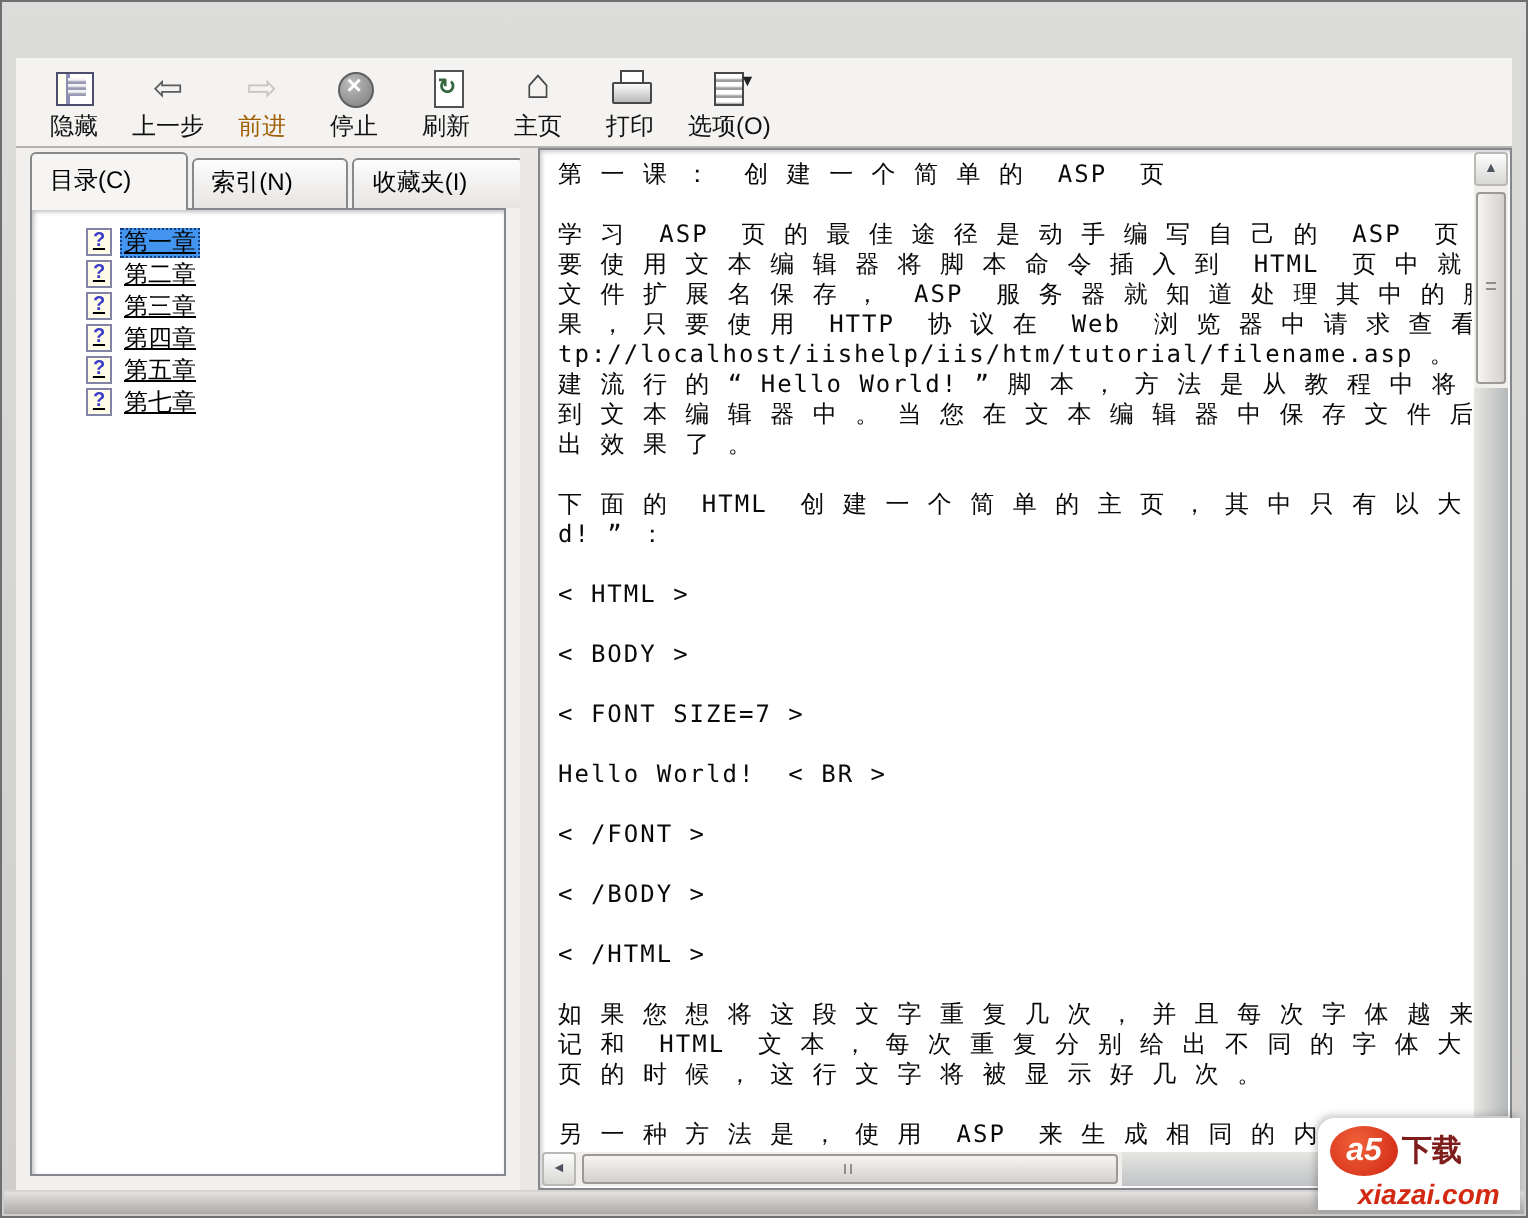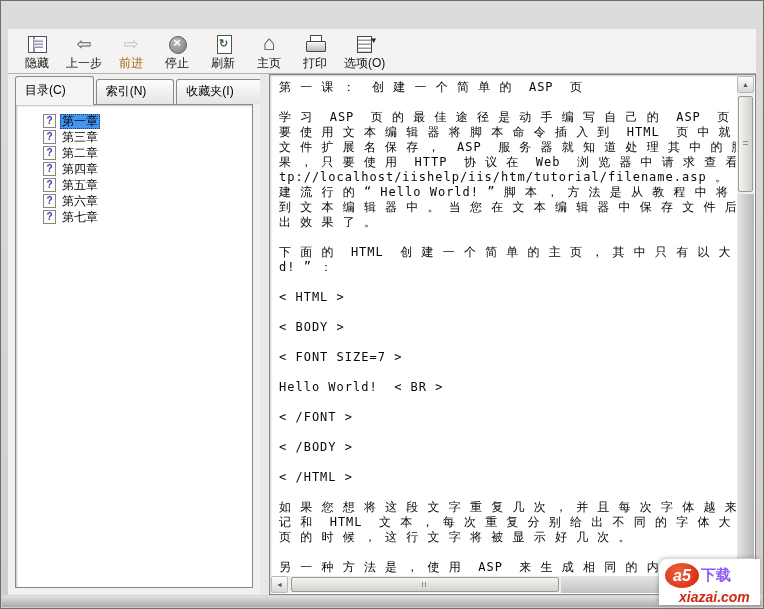--- a/index.html
+++ b/index.html
@@ -82,21 +82,21 @@
   .sidebar { position:absolute; left:7px; top:73px; width:252px; bottom:13px; background:#f1f0ee; }
   .tabs { position:absolute; left:7px; top:6px; display:flex; align-items:flex-end; height:24px; }
   .tab { padding:3px 27px 4px 9px; margin-right:2px; font-size:12px;
     border:1px solid #898989; border-bottom:none; border-radius:3px 3px 0 0;
     background:linear-gradient(#fdfdfd,#e6e5e3); position:relative; white-space:nowrap; }
   .tab.active { background:#f6f5f3; padding-top:5px; padding-bottom:6px; z-index:2;
     margin-bottom:-1px; }
   .tree-box { position:absolute; left:7px; right:7px; top:30px; bottom:7px; background:#fff;
     border:1px solid #84878d; box-shadow:inset 1px 1px 2px rgba(0,0,0,0.25); overflow:hidden; }
   .tree { padding:8px 0 0 27px; }
-  .tree-item { display:flex; align-items:center; height:16px; margin-bottom:0; cursor:default; }
+  .tree-item { display:flex; align-items:center; height:16px; margin-bottom:0; cursor:default;text-decoration:underline; }
   .topic-icon { width:13px; height:14px; margin-right:4px; flex:0 0 13px;
     background:#fefce8; border:1px solid #8383a8; position:relative;
     display:flex; align-items:center; justify-content:center; }
   .topic-icon::before { content:"?"; color:#3c3cc8; font-size:10px; font-weight:bold; line-height:1; }
   .tree-label { padding:0 2px; font-size:12px; line-height:15px; white-space:nowrap; }
   .tree-item.selected .tree-label { background:#4495ef; color:#000;
     outline:1px dotted #123d7a; outline-offset:-1px; }
 
   
   .splitter { position:absolute; left:259px; width:9px; top:73px; bottom:13px; background:#e9e8e6; }
@@ -137,21 +137,21 @@
 
   
   .watermark { position:absolute; right:3px; bottom:3px; width:101px; height:46px;
     background:#fff; border-radius:8px 0 0 0; box-shadow:-1px -1px 4px rgba(0,0,0,0.25);
     z-index:50; padding:4px 4px 2px 6px; }
   .wm-row { display:flex; align-items:center; }
   .wm-logo { display:inline-flex; align-items:center; justify-content:center;
     width:34px; height:25px; border-radius:50%;
     background:radial-gradient(circle at 40% 35%,#f0623a,#cf2310); color:#fff;
     font-weight:bold; font-style:italic; font-size:16px; letter-spacing:0; }
-  .wm-text { font-size:15px; font-weight:bold; color:#8b5cf6; margin-left:2px; white-space:nowrap; }
+  .wm-text { font-size:15px; font-weight:bold; color:#7f1d1d; margin-left:2px; white-space:nowrap; }
   .wm-domain { font-size:14px; font-style:italic; color:#d32812; font-weight:bold;
     margin-top:1px; margin-left:14px; white-space:nowrap; }
 
   
   .bottom-frame { position:absolute; left:1px; right:1px; bottom:1px; height:12px;
     background:linear-gradient(#e3e2e0,#aaa9a7); border-top:1px solid #d6d5d3; }
 </style>
 </head>
 <body>
 
@@ -221,42 +221,38 @@
     <div class="tree-box">
       <div class="tree">
 
           <div class="tree-item selected">
             <span class="topic-icon"></span>
             <span class="tree-label">第一章</span>
           </div>
 
           <div class="tree-item">
             <span class="topic-icon"></span>
+            <span class="tree-label">第二章</span>
+          </div>
+
+          <div class="tree-item">
+            <span class="topic-icon"></span>
             <span class="tree-label">第三章</span>
           </div>
 
           <div class="tree-item">
             <span class="topic-icon"></span>
-            <span class="tree-label">第二章</span>
-          </div>
-
-          <div class="tree-item">
-            <span class="topic-icon"></span>
             <span class="tree-label">第四章</span>
           </div>
 
           <div class="tree-item">
             <span class="topic-icon"></span>
             <span class="tree-label">第五章</span>
           </div>
 
-          <div class="tree-item">
-            <span class="topic-icon"></span>
-            <span class="tree-label">第六章</span>
-          </div>
 
           <div class="tree-item">
             <span class="topic-icon"></span>
             <span class="tree-label">第七章</span>
           </div>
         </div>
     </div>
   </div>
 
   <div class="splitter"></div>

